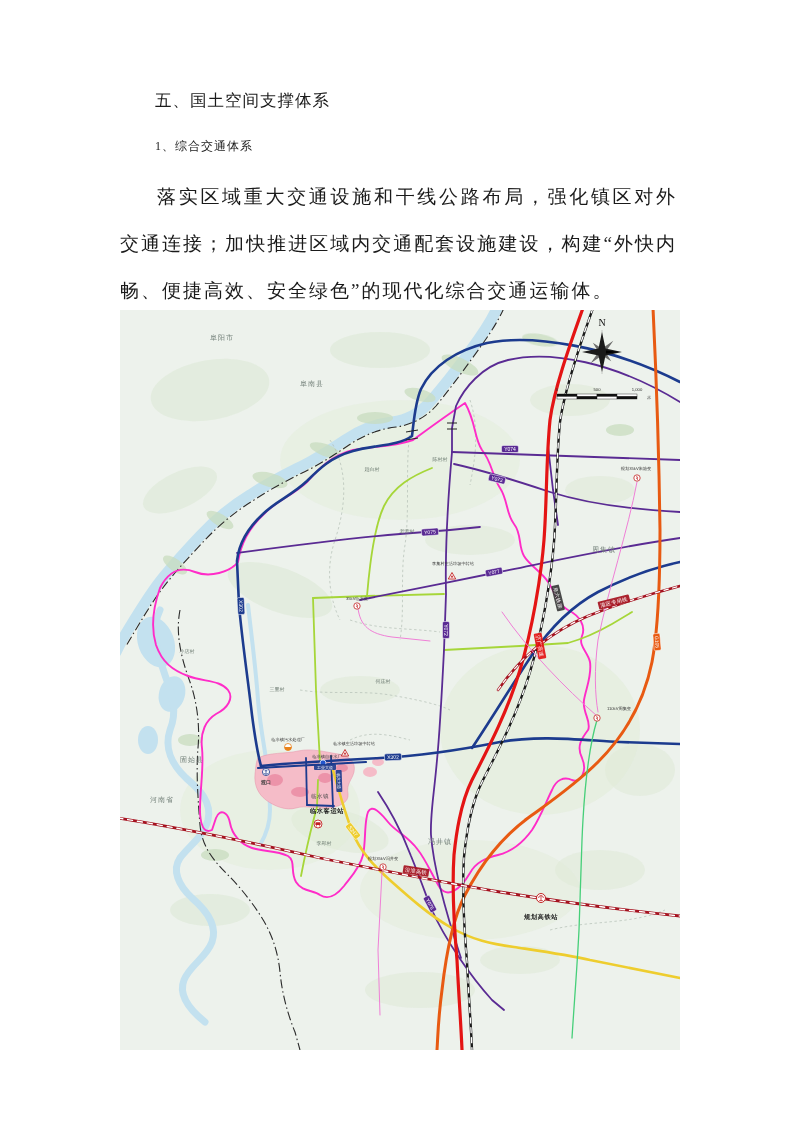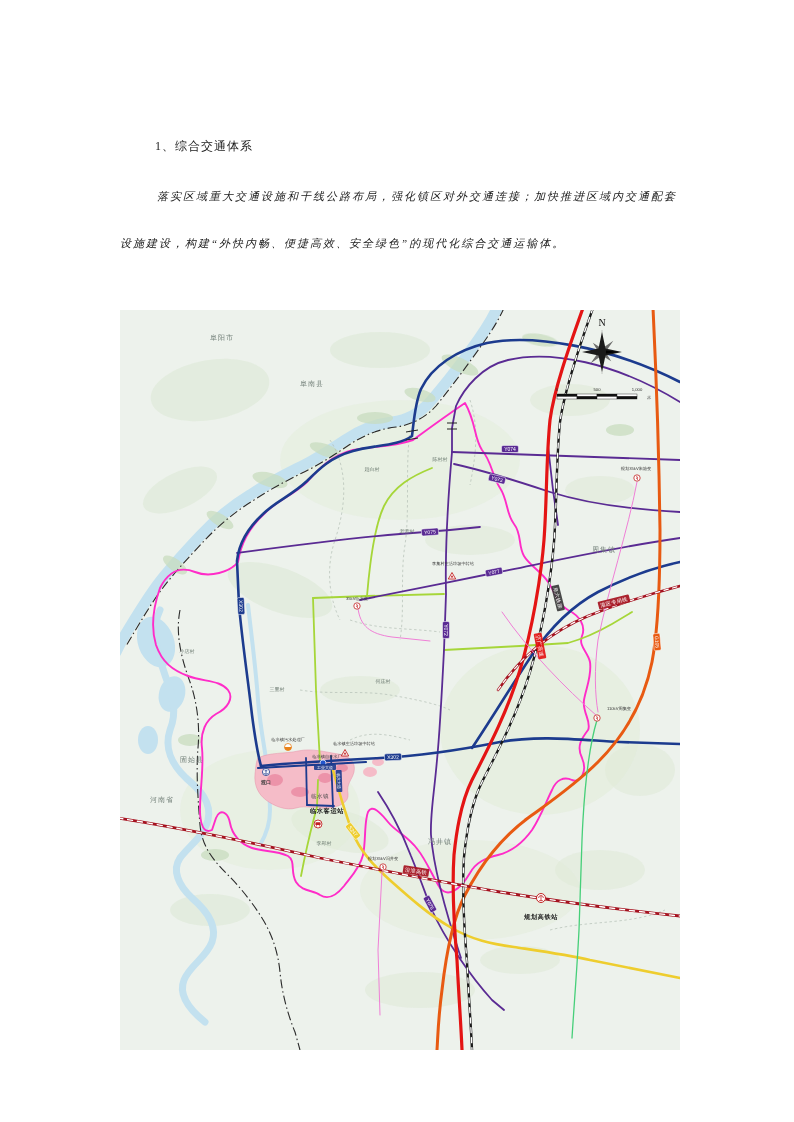--- a/index.html
+++ b/index.html
@@ -1,39 +1,40 @@
 <!DOCTYPE html>
 <html><head>
 <meta charset="utf-8">
 <style>
   html,body{margin:0;padding:0;background:#888;}
   .page{position:relative;width:794px;height:1122px;margin:0 auto;background:#ffffff;overflow:hidden;
         font-family:"Liberation Serif","DejaVu Serif",serif;color:#1a1a1a;}
   .h1{position:absolute;left:120px;top:90px;width:600px;font-size:16.5px;letter-spacing:1px;padding-left:35px;}
   .h2{position:absolute;left:120px;top:138px;width:600px;font-size:12px;letter-spacing:1px;padding-left:35px;}
-  .para{position:absolute;left:120px;top:173px;width:557px;font-size:11px;line-height:47px;
-        letter-spacing:2px;text-align:justify;text-indent:37px;font-style:italic;}
+  .para{position:absolute;left:120px;top:173px;width:557px;font-size:19px;line-height:47px;
+        letter-spacing:2px;text-align:justify;text-indent:37px;}
   .map-wrap{position:absolute;left:120px;top:310px;width:560px;height:740px;}
   svg text{font-family:"Liberation Sans","DejaVu Sans",sans-serif;}
   .t-region{font-size:7px;fill:#75827b;text-anchor:middle;letter-spacing:1px;}
   .t-village{font-size:5px;fill:#6d7b72;text-anchor:middle;}
   .t-fac{font-size:4.2px;fill:#3a3a3a;text-anchor:middle;}
   .t-town{font-size:5.5px;fill:#4a4a4a;text-anchor:middle;letter-spacing:.5px;}
   .t-station{font-size:6.3px;fill:#222;font-weight:bold;text-anchor:middle;letter-spacing:.5px;}
   .t-badge{font-size:5px;fill:#fff;text-anchor:middle;}
   .t-line{font-size:5.2px;fill:#fff;text-anchor:middle;letter-spacing:.4px;}
   .t-scale{font-size:4.2px;fill:#333;text-anchor:middle;}
   .t-n{font-size:10px;fill:#111;text-anchor:middle;font-family:"Liberation Serif",serif;}
   .rd{fill:none;stroke-linecap:round;stroke-linejoin:round;}
 </style>
 </head>
 <body>
 
 <div class="page">
 
+  <div class="h1">五、国土空间支撑体系</div>
   <div class="h2">1、综合交通体系</div>
   <div class="para">落实区域重大交通设施和干线公路布局，强化镇区对外交通连接；加快推进区域内交通配套设施建设，构建“外快内畅、便捷高效、安全绿色”的现代化综合交通运输体。</div>
 
   <div class="map-wrap">
   <svg viewBox="0 0 560 740" width="560" height="740">
 
     <rect x="0" y="0" width="560" height="740" fill="#edf2ec"></rect>
     <g opacity="0.8">
       <ellipse cx="280" cy="150" rx="120" ry="60" fill="#e7efe2"></ellipse>
       <ellipse cx="420" cy="420" rx="100" ry="85" fill="#e5eedf"></ellipse>

